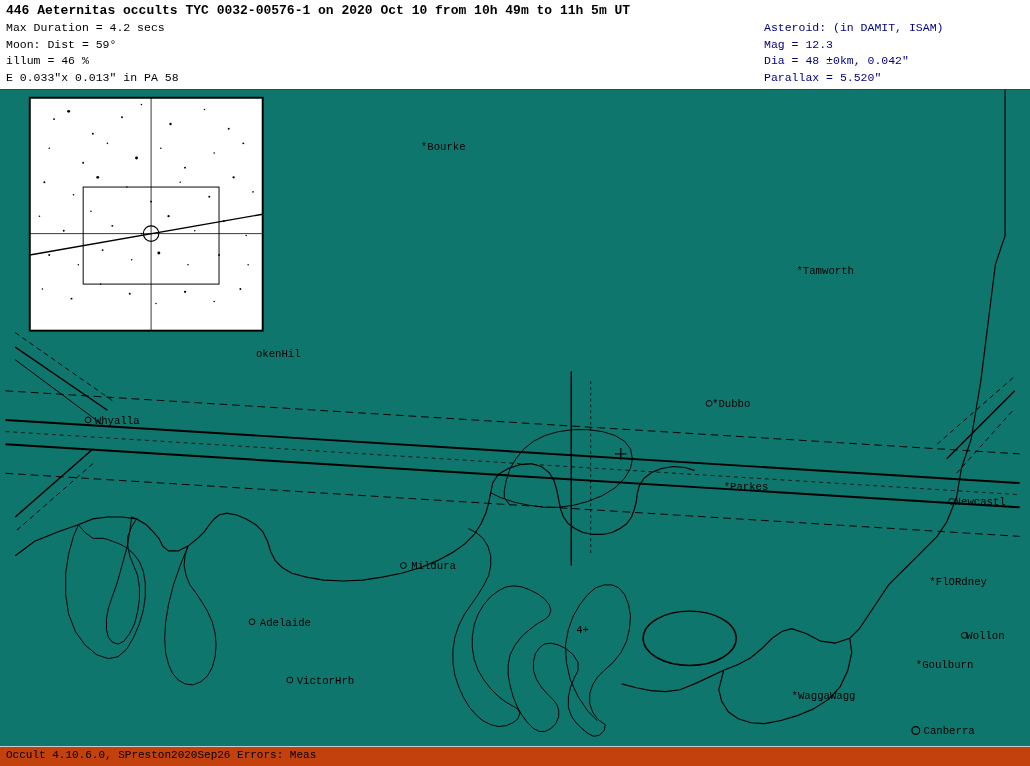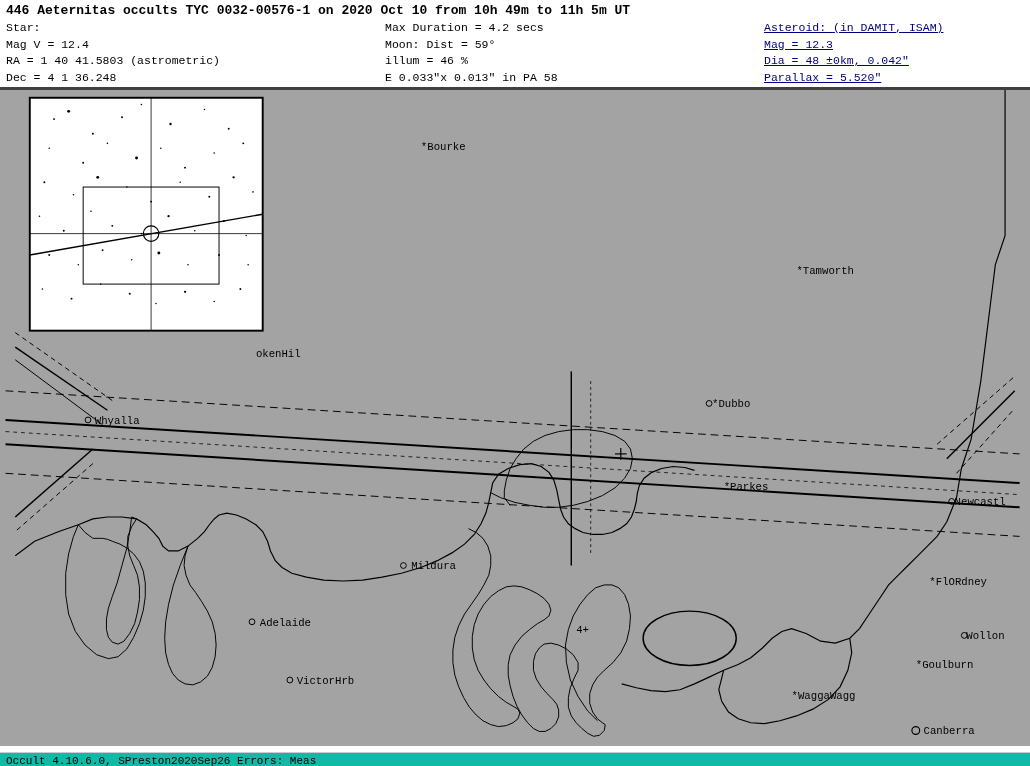--- a/index.html
+++ b/index.html
@@ -12,21 +12,21 @@
       overflow: hidden;
       position: relative;
     }
 
     
     #header {
       position: absolute;
       top: 0; left: 0; right: 0;
       height: 90px;
       background: #fff;
-      border-bottom: 3px solid #404040;
+      border-bottom: 1px solid #404040;
       padding: 3px 6px;
     }
     #title-line {
       font-size: 13px;
       font-weight: bold;
       color: #000;
       margin-bottom: 2px;
     }
     #info-columns {
       display: flex;
@@ -34,38 +34,37 @@
     }
     .info-col {
       flex: 1;
       line-height: 1.45;
       font-size: 11.5px;
       color: #000;
     }
     .info-col.right-col {
       flex: 0 0 260px;
       color: #000080;
-      text-decoration: underline;
     }
 
     
     #map-area {
       position: absolute;
       top: 90px;
       left: 0; right: 0; bottom: 20px;
-      background: #a3a3a3;
+      background: #0f766e;
       overflow: hidden;
     }
 
     
     #footer {
       position: absolute;
       bottom: 0; left: 0; right: 0;
-      height: 14px;
-      background: #14b8a6;
+      height: 20px;
+      background: #c2410c;
       border-top: 1px solid #ccc;
       padding: 2px 6px;
       font-size: 11px;
       color: #000;
     }
 
     
     #map-svg {
       position: absolute;
       top: 0; left: 0;
@@ -78,28 +77,20 @@
       font-size: 11px;
       fill: #000;
     }
   </style>
 </head>
 <body>
 
 <div id="header">
   <div id="title-line">446 Aeternitas occults TYC 0032-00576-1 on 2020 Oct 10 from 10h 49m to 11h  5m UT</div>
   <div id="info-columns">
-    <div class="info-col">
-  <div>Star:</div>
-  <div>Mag V = 12.4</div>
-  <div>RA  =  1 40 41.5803 (astrometric)</div>
-  <div>Dec =  4  1 36.248</div>
-  <div>of Date:  1 41 46,  4  7 54]</div>
-  <div>Prediction of 2020 Aug 15.8</div>
-</div>
     <div class="info-col">
   <div>Max Duration = 4.2 secs</div>
   <div>Moon: Dist =  59°</div>
   <div>illum = 46 %</div>
   <div>E 0.033"x 0.013" in PA 58</div>
 </div>
     <div class="info-col right-col">
   <div>Asteroid: (in DAMIT, ISAM)</div>
   <div>Mag = 12.3</div>
   <div>Dia = 48 ±0km, 0.042"</div>

